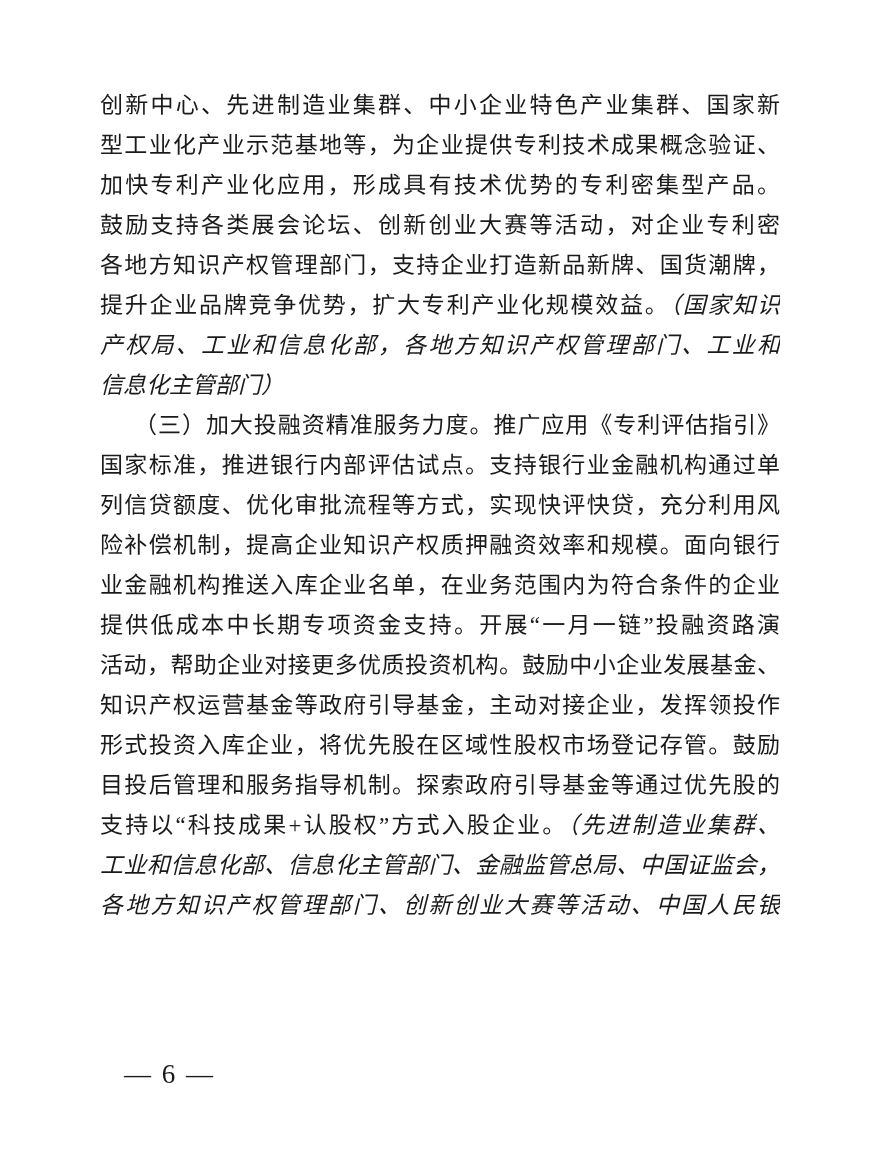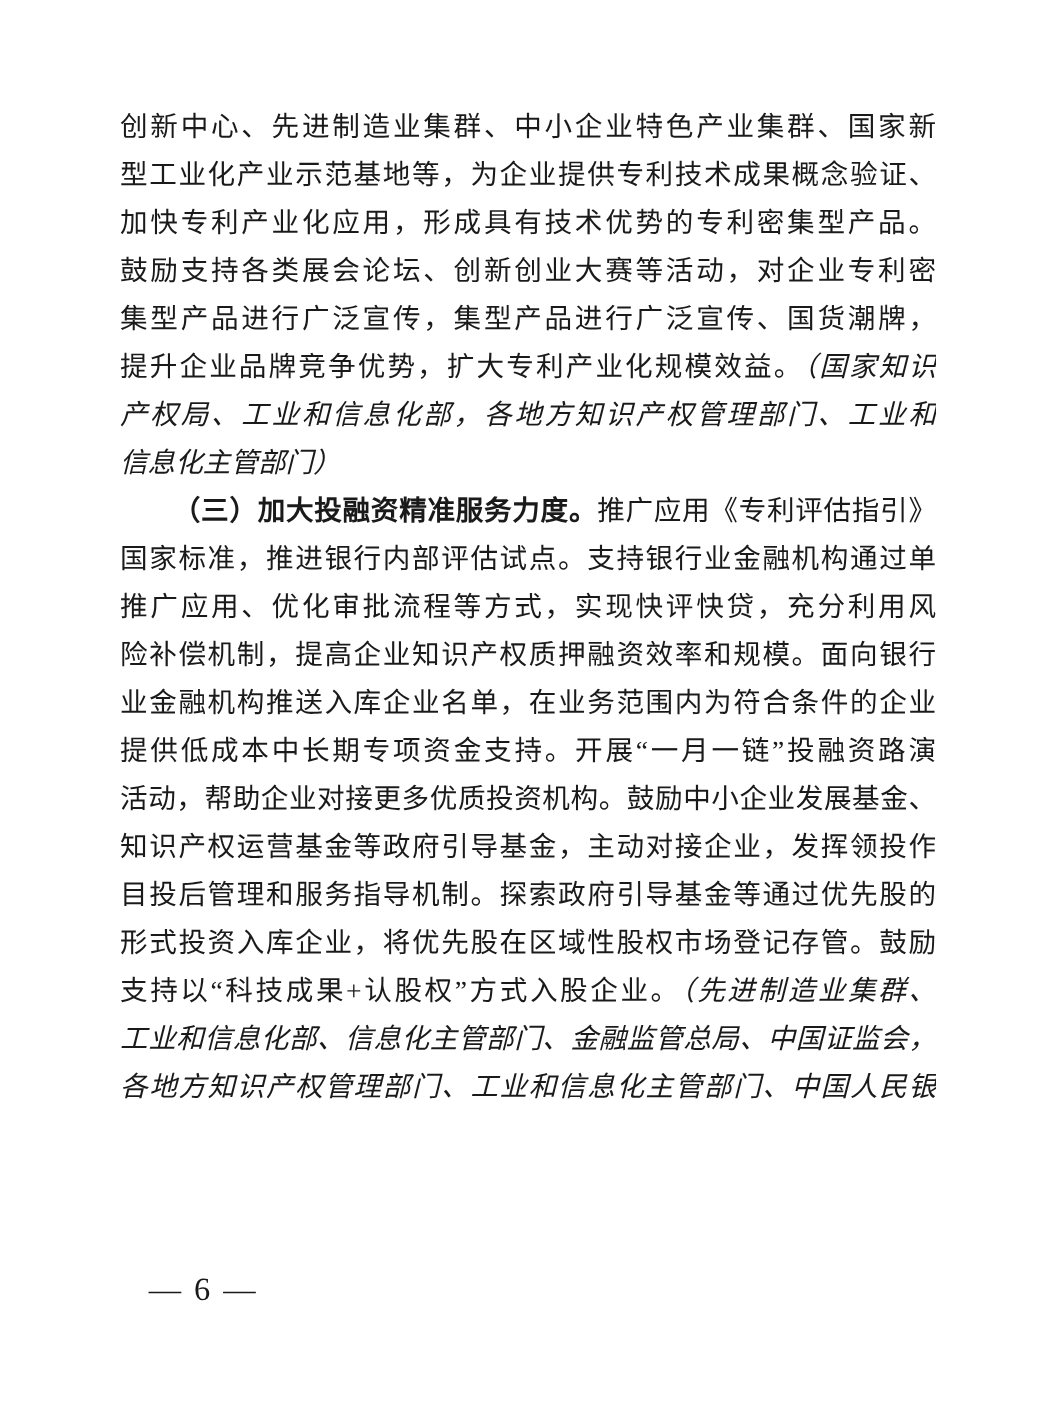--- a/index.html
+++ b/index.html
@@ -41,22 +41,21 @@
   }
   .line.indent {
     text-indent: 34px;
   }
   .seg-normal {
     font-style: normal;
     font-weight: normal;
   }
   .seg-bold {
     font-style: normal;
-    font-weight: 700;
-    margin-left: 10px;
+    font-weight: 400;
   }
   .seg-italic {
     font-style: italic;
     font-weight: normal;
   }
   .page-number {
     position: absolute;
     left: 124px;
     top: 1056px;
     font-size: 27px;
@@ -67,35 +66,35 @@
 </style>
 </head>
 <body>
 
 <div class="text-block">
     <div class="paragraph">
       <div class="line"><span class="seg-normal">创新中心、先进制造业集群、中小企业特色产业集群、国家新</span></div>
       <div class="line"><span class="seg-normal">型工业化产业示范基地等，为企业提供专利技术成果概念验证、</span></div>
       <div class="line"><span class="seg-normal">加快专利产业化应用，形成具有技术优势的专利密集型产品。</span></div>
       <div class="line"><span class="seg-normal">鼓励支持各类展会论坛、创新创业大赛等活动，对企业专利密</span></div>
-      <div class="line"><span class="seg-normal">集型产品进行广泛宣传，集型产品进行广泛宣传、国货潮牌，</span></div>
+      <div class="line"><span class="seg-normal">各地方知识产权管理部门，支持企业打造新品新牌、国货潮牌，</span></div>
       <div class="line"><span class="seg-normal">提升企业品牌竞争优势，扩大专利产业化规模效益。</span><span class="seg-italic">（国家知识</span></div>
       <div class="line"><span class="seg-italic">产权局、工业和信息化部，各地方知识产权管理部门、工业和</span></div>
       <div class="line short"><span class="seg-italic">信息化主管部门）</span></div>
     </div>
     <div class="paragraph">
       <div class="line indent"><span class="seg-bold">（三）加大投融资精准服务力度。</span><span class="seg-normal">推广应用《专利评估指引》</span></div>
       <div class="line"><span class="seg-normal">国家标准，推进银行内部评估试点。支持银行业金融机构通过单</span></div>
-      <div class="line"><span class="seg-normal">推广应用、优化审批流程等方式，实现快评快贷，充分利用风</span></div>
+      <div class="line"><span class="seg-normal">列信贷额度、优化审批流程等方式，实现快评快贷，充分利用风</span></div>
       <div class="line"><span class="seg-normal">险补偿机制，提高企业知识产权质押融资效率和规模。面向银行</span></div>
       <div class="line"><span class="seg-normal">业金融机构推送入库企业名单，在业务范围内为符合条件的企业</span></div>
       <div class="line"><span class="seg-normal">提供低成本中长期专项资金支持。开展“一月一链”投融资路演</span></div>
       <div class="line"><span class="seg-normal">活动，帮助企业对接更多优质投资机构。鼓励中小企业发展基金、</span></div>
       <div class="line"><span class="seg-normal">知识产权运营基金等政府引导基金，主动对接企业，发挥领投作</span></div>
+      <div class="line"><span class="seg-normal">形式投资入库企业，将优先股在区域性股权市场登记存管。鼓励</span></div>
       <div class="line"><span class="seg-normal">目投后管理和服务指导机制。探索政府引导基金等通过优先股的</span></div>
-      <div class="line"><span class="seg-normal">形式投资入库企业，将优先股在区域性股权市场登记存管。鼓励</span></div>
       <div class="line"><span class="seg-normal">支持以“科技成果+认股权”方式入股企业。</span><span class="seg-italic">（先进制造业集群、</span></div>
       <div class="line"><span class="seg-italic">工业和信息化部、信息化主管部门、金融监管总局、中国证监会，</span></div>
-      <div class="line"><span class="seg-italic">各地方知识产权管理部门、工业和信息化主管部门、中国人民银</span></div>
+      <div class="line"><span class="seg-italic">各地方知识产权管理部门、创新创业大赛等活动、中国人民银</span></div>
     </div>
   </div>
 
 <div class="page-number">— 6 —</div>
 
 </body></html>

